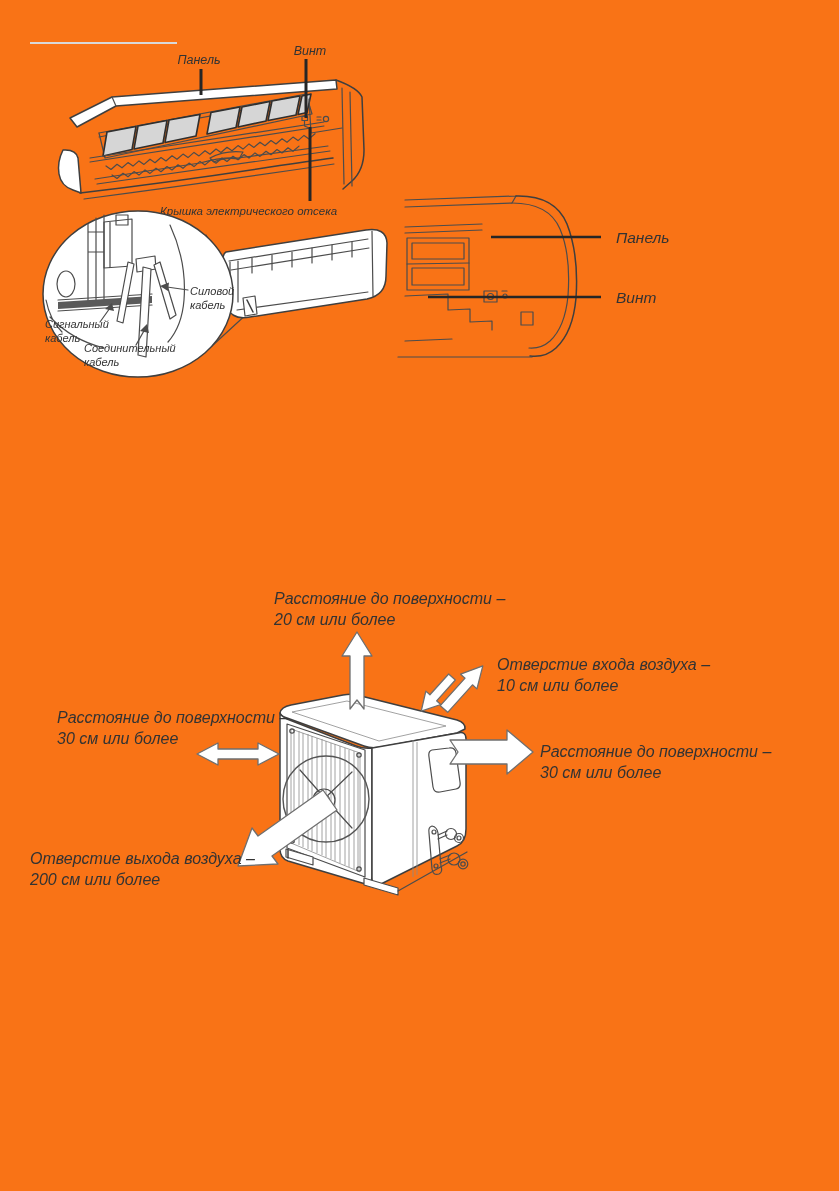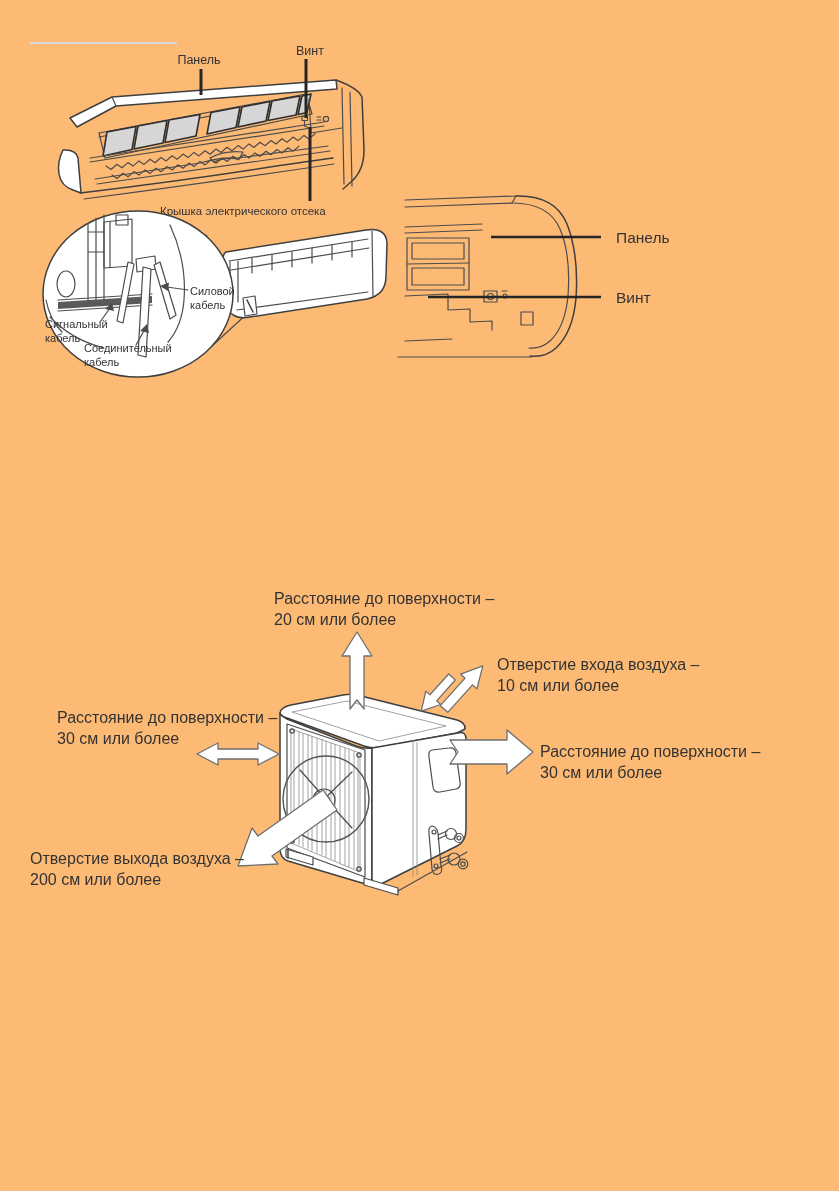--- a/index.html
+++ b/index.html
@@ -1,16 +1,16 @@
 <!DOCTYPE html>
 <html><head>
 <meta charset="utf-8">
 <style>
   html,body{margin:0;padding:0;background:#ffffff;}
-  .page{position:relative;width:839px;height:1191px;background:#fdba74;overflow:hidden;}
+  .page{position:relative;width:839px;height:1191px;background:#f97316;overflow:hidden;font-style:italic;}
   svg{position:absolute;left:0;top:0;}
   .ln{fill:none;stroke:#4c4c4c;stroke-width:1.2;stroke-linecap:round;stroke-linejoin:round;}
   .lnb{fill:none;stroke:#3f3f3f;stroke-width:1.5;stroke-linecap:round;stroke-linejoin:round;}
   .lnt{fill:none;stroke:#8a8a8a;stroke-width:0.8;}
   .fw{fill:#ffffff;}
   .leader{stroke:#262626;stroke-width:3;}
   .leader2{stroke:#262626;stroke-width:2.3;}
   .cell{fill:#d6d6d6;stroke:#2f2f2f;stroke-width:1.6;stroke-linejoin:round;}
   .darkstrip{fill:#5a5a5a;stroke:none;}
   .arrow{fill:#ffffff;stroke:#6f6f6f;stroke-width:1.3;stroke-linejoin:round;}

